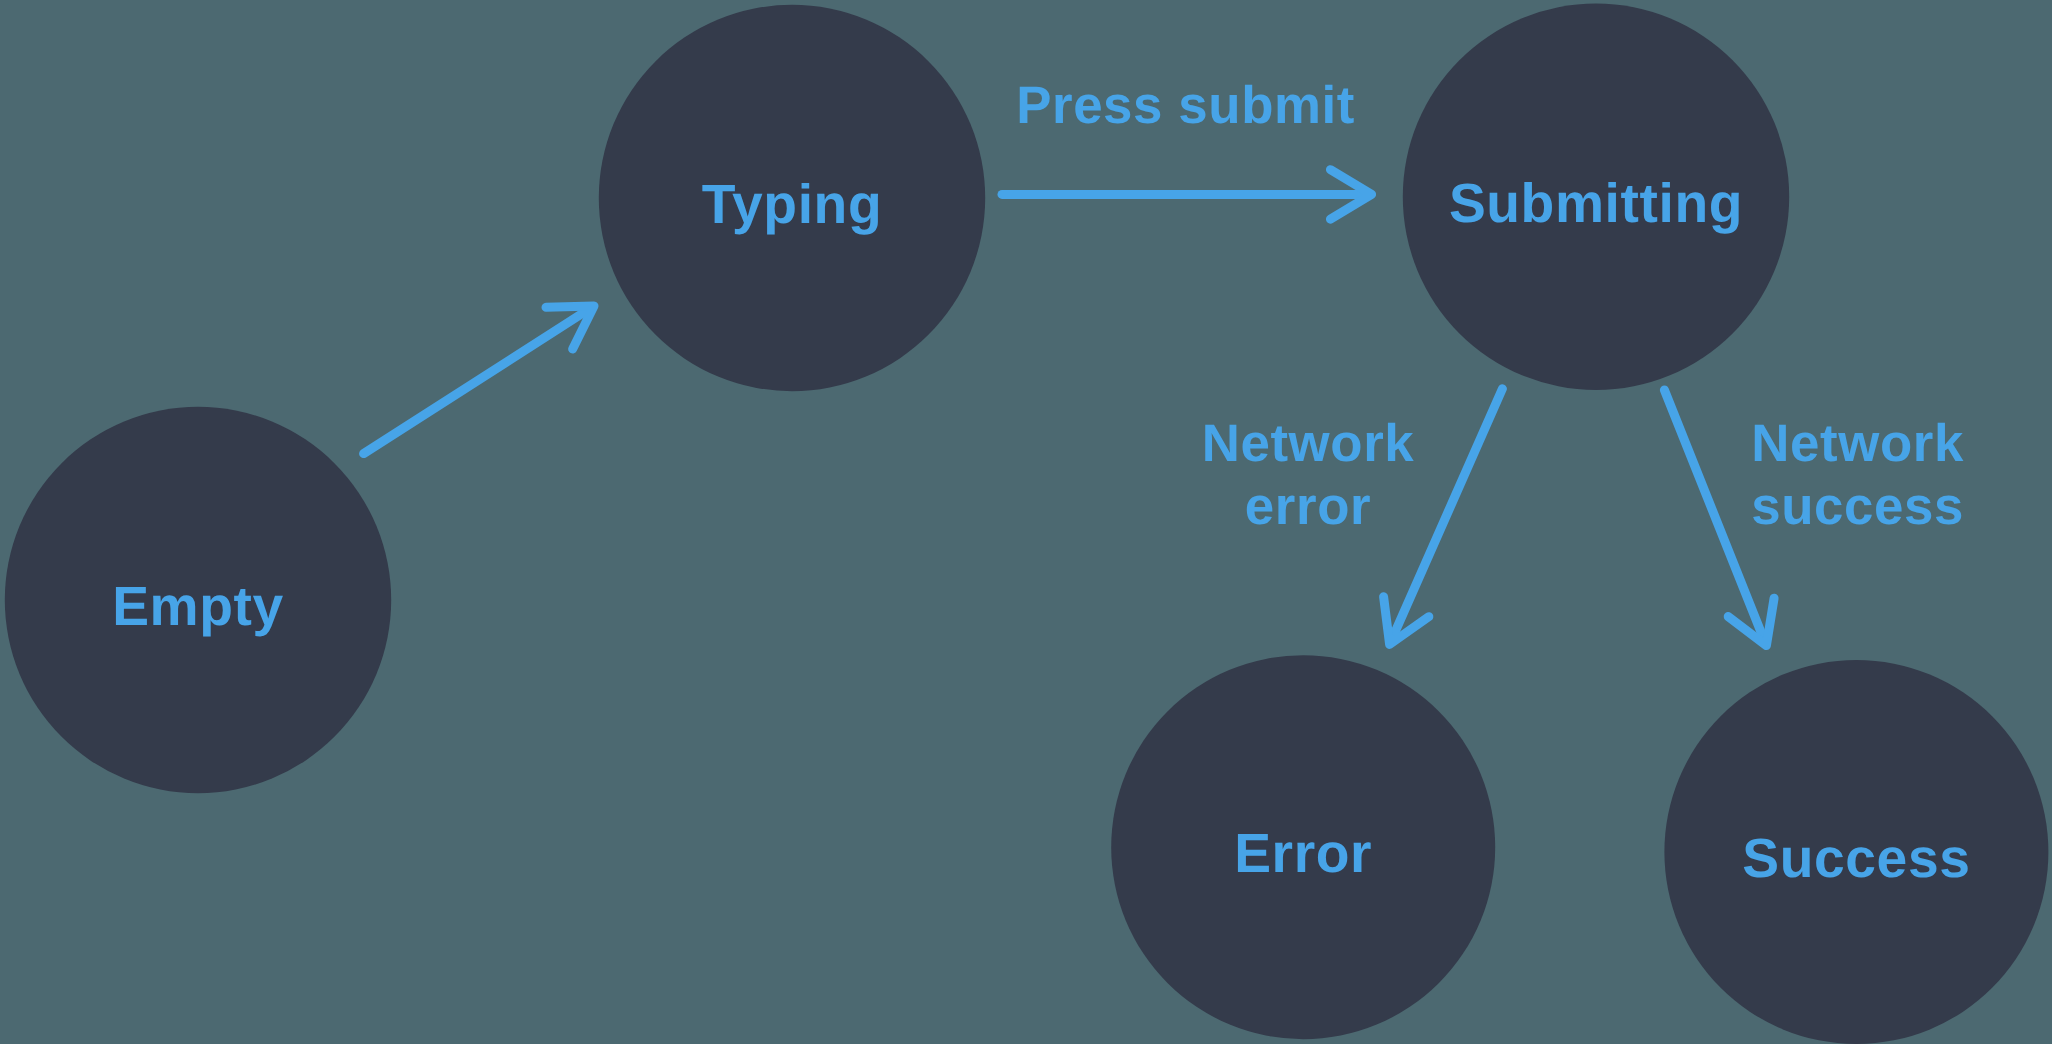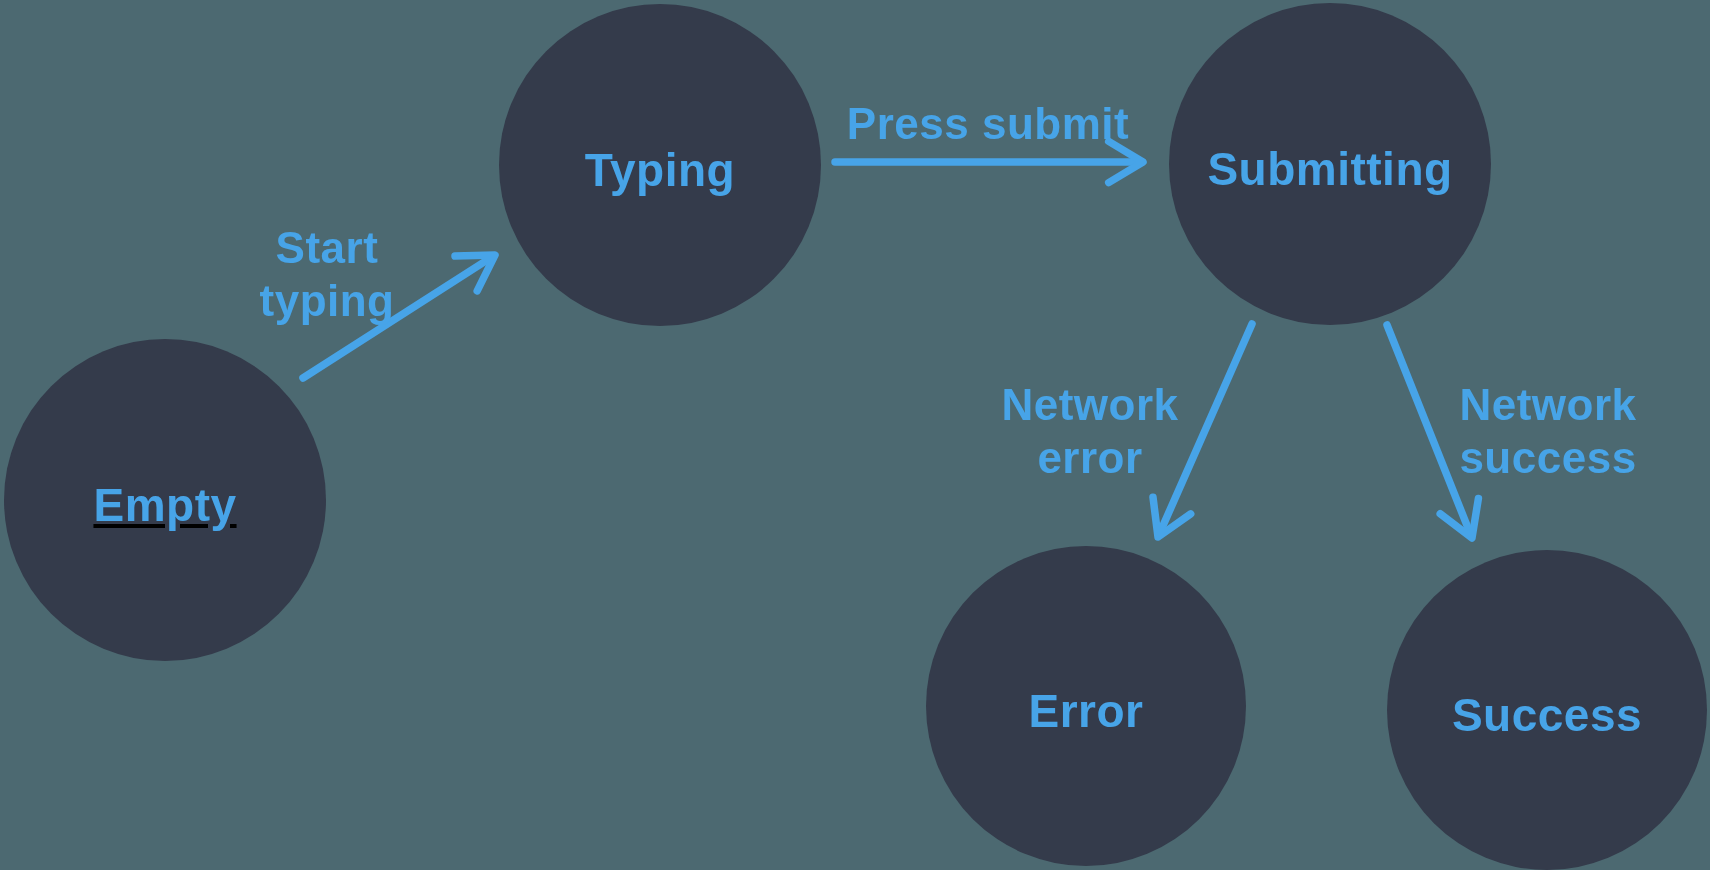--- a/index.html
+++ b/index.html
@@ -50,21 +50,20 @@
   .edge-label {
     position: absolute;
     transform: translate(-50%, -50%);
     color: var(--accent, #47A4E8);
     font-size: 44px;
     font-weight: 600;
     letter-spacing: 0.5px;
     line-height: 53px;
     text-align: center;
     white-space: nowrap;
-    margin-top: 35px;
   }
 </style>
 </head>
 <body>
 
 <div class="canvas">
 
   <svg class="edges-layer" viewBox="0 0 1710 870" xmlns="http://www.w3.org/2000/svg">
     <g class="edge">
       <line x1="303" y1="378" x2="487.4217086187155" y2="259.85484291613534"></line>
@@ -77,40 +76,36 @@
     <g class="edge">
       <line x1="1252" y1="324" x2="1161.6337135524623" y2="528.7661597162289"></line>
       <polyline points="1153.0,497.3 1158,537 1190.7,513.9"></polyline>
     </g>
     <g class="edge">
       <line x1="1387" y1="325" x2="1468.6642512332369" y2="529.6410060315228"></line>
       <polyline points="1440.2,513.8 1472,538 1478.4,498.5"></polyline>
     </g>
   </svg>
 
-  <div class="node" style="left: 4px; top: 339px; height: 322px; width: 322px; text-decoration: underline;">
+  <div class="node" style="left: 4px; top: 339px; height: 322px; width: 322px;">
     <span class="node-label">Empty</span>
   </div>
   <div class="node" style="left: 499px; top: 4px; height: 322px; width: 322px;">
     <span class="node-label">Typing</span>
   </div>
   <div class="node" style="left: 1169px; top: 3px; height: 322px; width: 322px; text-align: center;">
     <span class="node-label">Submitting</span>
   </div>
   <div class="node" style="left: 926px; top: 546px; height: 320px; width: 320px;">
     <span class="node-label">Error</span>
   </div>
   <div class="node" style="left: 1387px; top: 550px; height: 320px; width: 320px;">
     <span class="node-label">Success</span>
   </div>
 
-  <div class="edge-label" style="left: 327px; top: 239px;">
-      <div>Start</div>
-      <div>typing</div>
-    </div>
   <div class="edge-label" style="left: 988px; top: 88px;">
       <div>Press submit</div>
     </div>
   <div class="edge-label" style="left: 1090px; top: 396px;">
       <div>Network</div>
       <div>error</div>
     </div>
   <div class="edge-label" style="left: 1548px; top: 396px;">
       <div>Network</div>
       <div>success</div>

